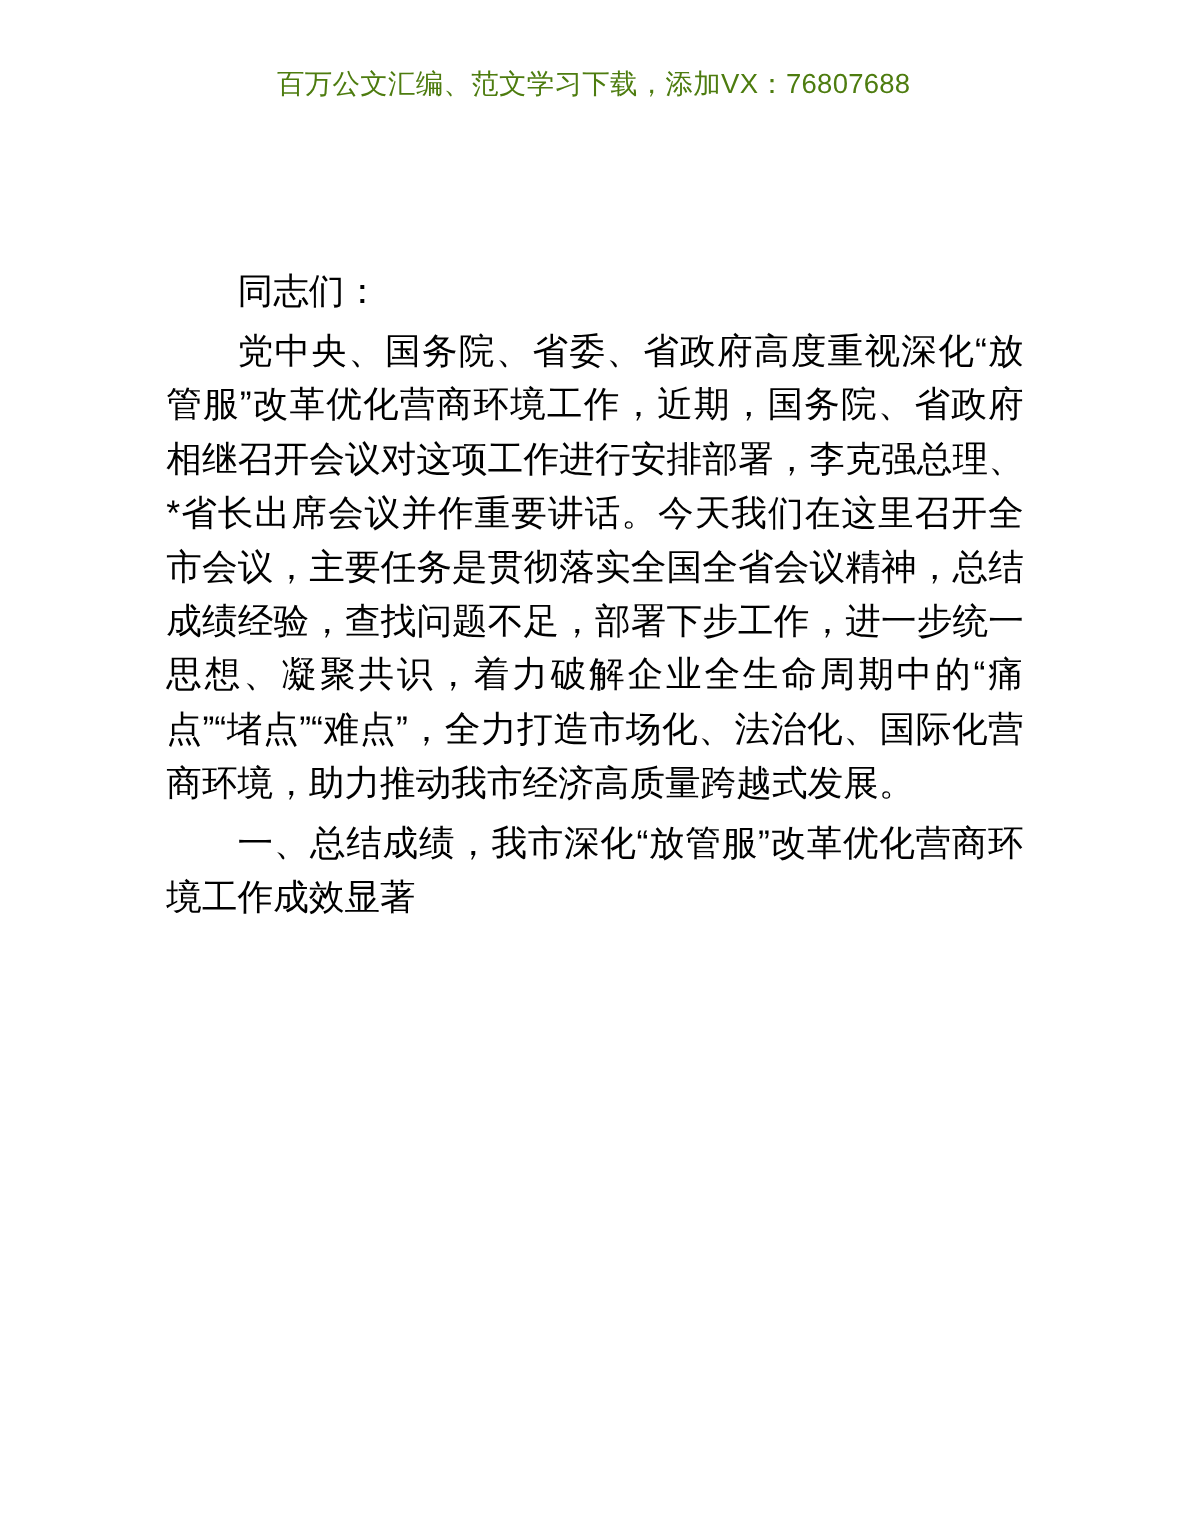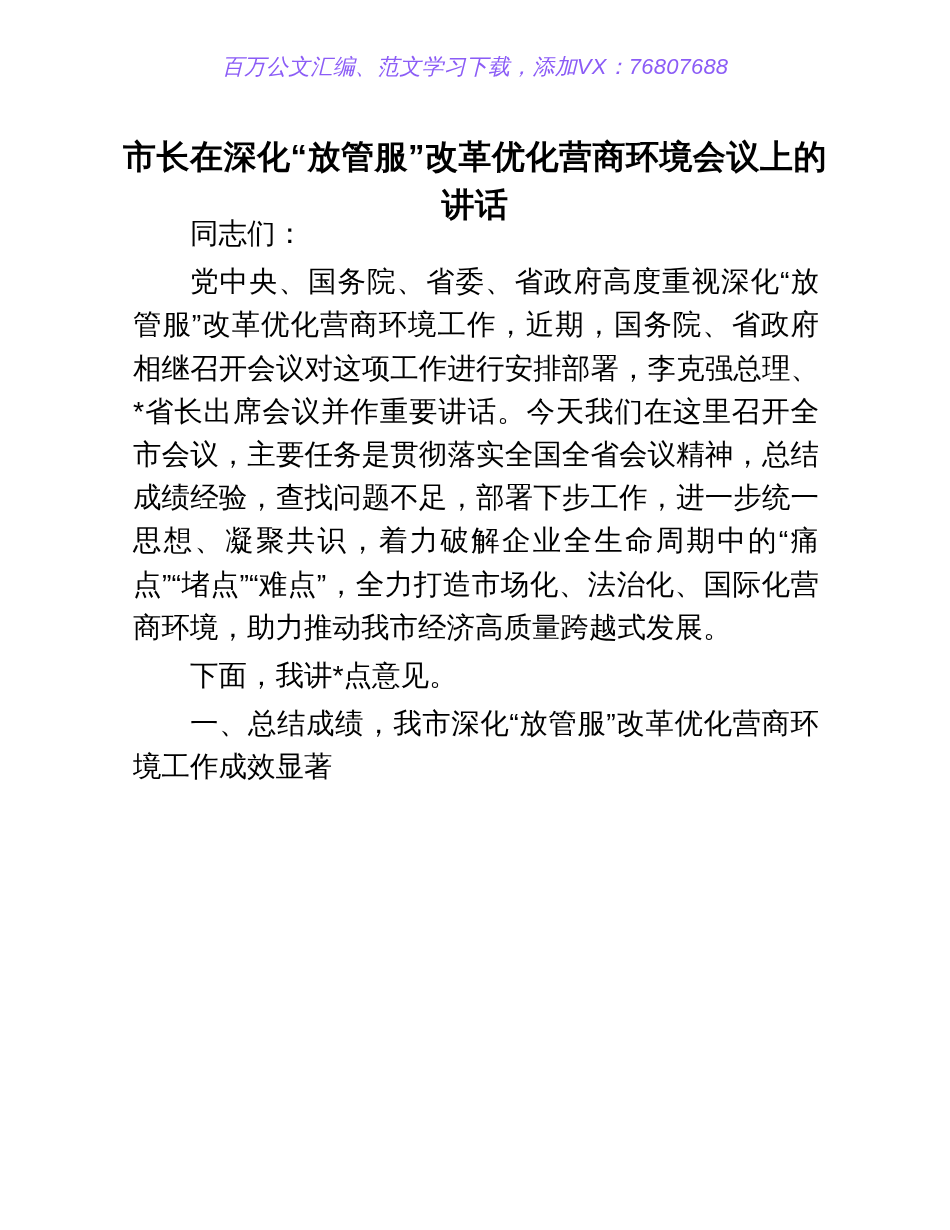--- a/index.html
+++ b/index.html
@@ -83,30 +83,28 @@
     margin-bottom: 3px;
   }
 
   .gap-sm { margin-top: 7px; }
 </style>
 </head>
 <body>
 
 <div class="page">
 
-  <div class="promo-header" style="color:#8b5cf6;font-style:italic;">百万公文汇编、范文学习下载，添加VX：76807688</div>
+  <div class="promo-header" style="color:#4d7c0f;">百万公文汇编、范文学习下载，添加VX：76807688</div>
 
-  <h1 class="doc-title">市长在深化“放管服”改革优化营商环境会议上的讲话</h1>
 
   <div class="body-wrap">
 
     <p class="para indent salutation">同志们：</p>
 
     <p class="para indent">党中央、国务院、省委、省政府高度重视深化“放管服”改革优化营商环境工作，近期，国务院、省政府相继召开会议对这项工作进行安排部署，李克强总理、*省长出席会议并作重要讲话。今天我们在这里召开全市会议，主要任务是贯彻落实全国全省会议精神，总结成绩经验，查找问题不足，部署下步工作，进一步统一思想、凝聚共识，着力破解企业全生命周期中的“痛点”“堵点”“难点”，全力打造市场化、法治化、国际化营商环境，助力推动我市经济高质量跨越式发展。</p>
 
-    <p class="para indent gap-sm">下面，我讲*点意见。</p>
 
     <p class="para indent gap-sm">一、总结成绩，我市深化“放管服”改革优化营商环境工作成效显著</p>
 
 
   </div>
 
 </div>
 
 </body></html>

